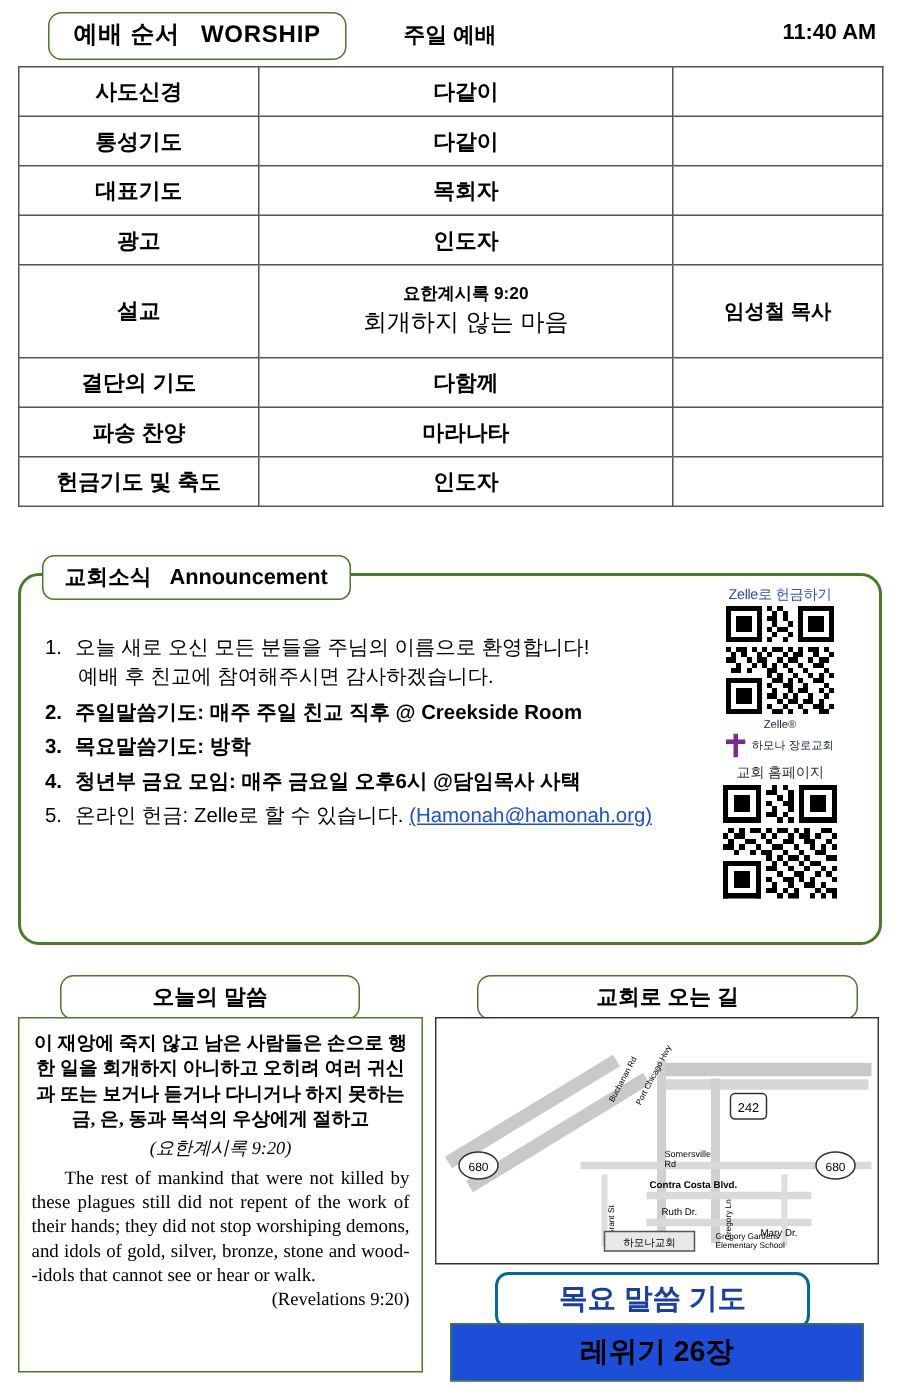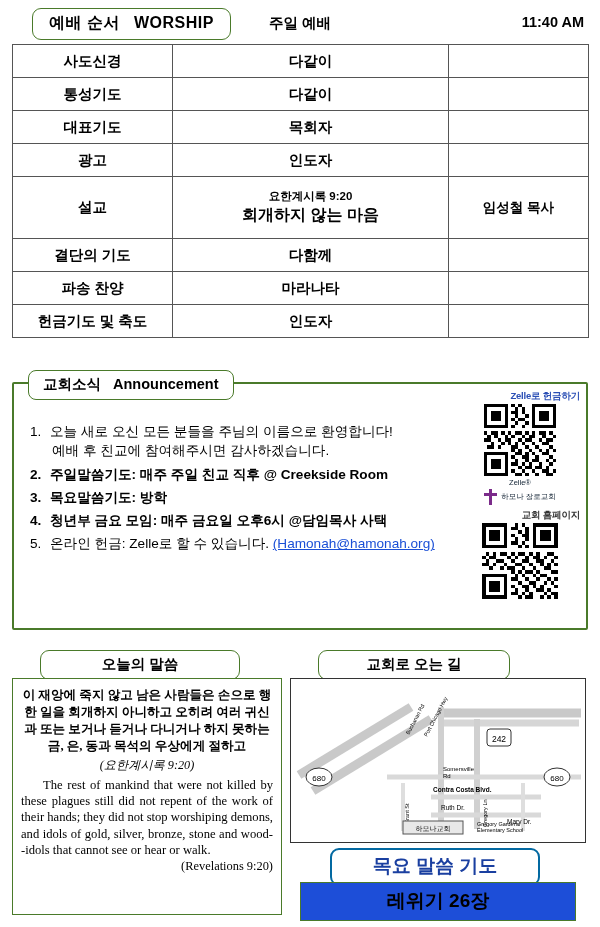--- a/index.html
+++ b/index.html
@@ -64,29 +64,29 @@
     font-weight: bold;
     text-align: center;
     vertical-align: middle;
     padding: 2px 4px;
   }
   .order-table td.c1 { width: 160px; }
   .order-table td.c2 { width: 276px; }
   .order-table td.c3 { width: 140px; font-size: 13.5px; font-weight: bold;}
   .sermon-row td { height: 62px; }
   .sermon-ref { font-size: 11.5px; font-weight: bold; line-height: 1.25; }
-  .sermon-title { font-size: 16px; font-weight: bold; margin-top: 1px; }
+  .sermon-title { font-size: 16px; font-weight: normal; margin-top: 1px; }
 
   
   .announce {
     position: absolute;
     left: 12px; top: 382px;
     width: 576px; height: 248px;
     border: 2px solid #4a7a2a;
-    border-radius: 2px;
+    border-radius: 14px;
     background: #fff;
   }
   .announce-title {
     position: absolute;
     left: 14px; top: -14px;
     padding: 4px 14px 5px 14px;
     background: #fff;
     border: 1px solid #4a7a2a;
     border-radius: 8px;
     font-size: 14.5px;
@@ -118,23 +118,23 @@
   .link { color: #1a4fd6; text-decoration: underline; }
 
   
   .qr-zone {
     position: absolute;
     right: 6px; top: 6px;
     width: 120px; height: 236px;
   }
   .qr-cap {
     font-size: 9.5px;
-    font-weight: bold;
+    font-weight: normal;
     color: #2b4fb5;
-    text-align: right;
+    text-align: center;
     letter-spacing: -0.2px;
   }
   .qr-cap.b { color: #333; }
   .qr-img { display: block; margin: 1px auto 0 auto; }
   .logo-row {
     display: flex; align-items: center; justify-content: center;
     gap: 4px; margin-top: 2px;
   }
   .logo-row .lg-txt { font-size: 7.5px; color: #123; }
 
@@ -186,21 +186,21 @@
     font-family: "Liberation Serif", serif;
     font-size: 12.4px;
     text-align: right;
     margin-top: 1px;
   }
 
   
   .map-title {
     position: absolute;
     left: 318px; top: 650px;
-    width: 192px;
+    width: 254px;
     padding: 4px 0 5px 0;
     text-align: center;
     border: 1px solid #4a7a2a;
     border-radius: 9px;
     background: #fff;
     font-size: 14.5px;
     font-weight: bold;
   }
   .map-box {
     position: absolute;

